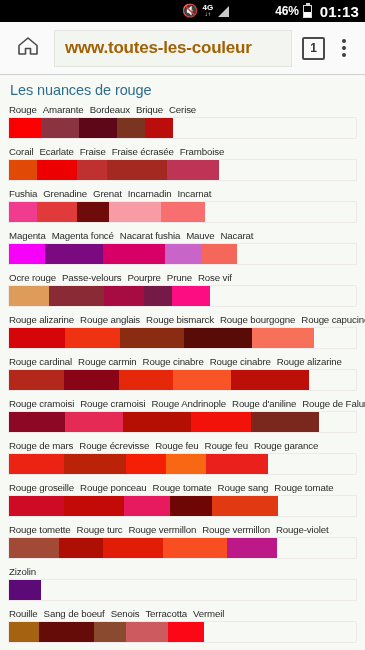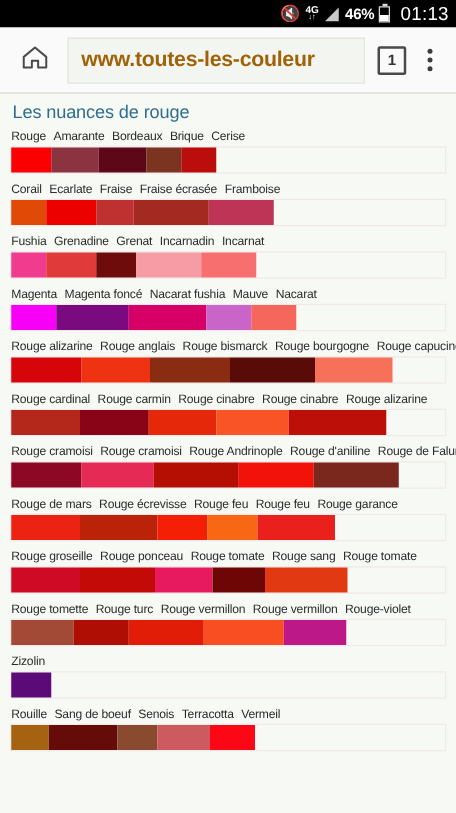--- a/index.html
+++ b/index.html
@@ -47,37 +47,37 @@
     font-size: 8px;
     font-weight: bold;
   }
   .net-4g .arrows { font-size: 6px; }
   .signal-tri {
     width: 0; height: 0;
     border-left: 11px solid transparent;
     border-bottom: 11px solid #c9c9c9;
     margin: 0 1px;
   }
-  .batt-pct { font-size: 12px; font-weight: bold; letter-spacing: -0.2px; }
+  .batt-pct { font-size: 12px; font-weight: bold; letter-spacing: -0.2px; margin-left: 41px; }
   .batt-icon {
     width: 9px; height: 13px;
     border: 1.5px solid #d8d8d8;
     position: relative;
     background: linear-gradient(to top, #ffffff 46%, #000 46%);
   }
   .batt-icon::before {
     content: "";
     position: absolute;
     top: -3px; left: 2px;
     width: 4px; height: 2px;
     background: #d8d8d8;
   }
   .clock {
     font-size: 15px;
-    font-weight: normal;
+    font-weight: bold;
     letter-spacing: 0.2px;
     margin-left: 3px;
   }
 
   
   .browser-bar {
     height: 53px;
     background: #fafafa;
     display: flex;
     align-items: center;
@@ -263,20 +263,36 @@
         <div class="swatches">
           <div class="sw" title="Magenta" style="background: rgb(247, 0, 247); width: 36px;"></div>
           <div class="sw" title="Magenta foncé" style="background: rgb(123, 10, 128); width: 58px;"></div>
           <div class="sw" title="Magenta fushia" style="background: rgb(214, 0, 102); width: 62px;"></div>
           <div class="sw" title="Mauve" style="background: rgb(201, 100, 201); width: 36px;"></div>
           <div class="sw" title="Nacarat" style="background: rgb(244, 103, 90); width: 36px;"></div>
         </div>
       </div>
       <div class="group">
         <div class="labels">
+          <span>Ocre rouge</span>
+          <span>Passe-velours</span>
+          <span>Pourpre</span>
+          <span>Prune</span>
+          <span>Rose vif</span>
+        </div>
+        <div class="swatches">
+          <div class="sw" title="Ocre rouge" style="background: rgb(221, 156, 90); width: 40px;"></div>
+          <div class="sw" title="Passe-velours" style="background: rgb(138, 42, 53); width: 55px;"></div>
+          <div class="sw" title="Pourpre" style="background: rgb(166, 12, 66); width: 40px;"></div>
+          <div class="sw" title="Prune" style="background: rgb(117, 25, 71); width: 28px;"></div>
+          <div class="sw" title="Rose vif" style="background: rgb(252, 13, 129); width: 38px;"></div>
+        </div>
+      </div>
+      <div class="group">
+        <div class="labels">
           <span>Rouge alizarine</span>
           <span>Rouge anglais</span>
           <span>Rouge bismarck</span>
           <span>Rouge bourgogne</span>
           <span>Rouge capucine</span>
         </div>
         <div class="swatches">
           <div class="sw" title="Rouge alizarine" style="background: rgb(213, 5, 9); width: 56px;"></div>
           <div class="sw" title="Rouge anglais" style="background: rgb(239, 50, 18); width: 55px;"></div>
           <div class="sw" title="Rouge bismarck" style="background: rgb(138, 44, 18); width: 64px;"></div>

